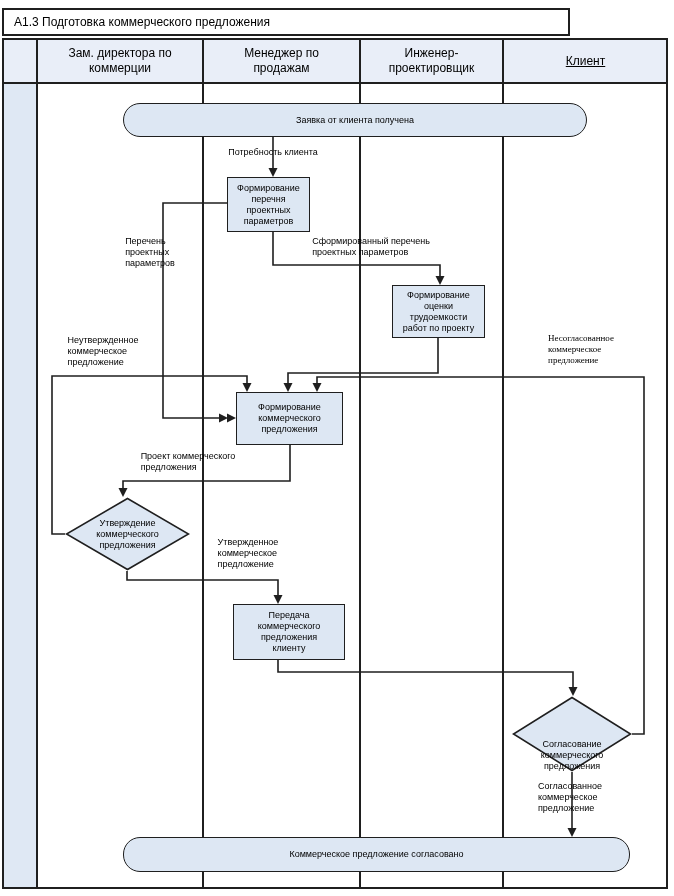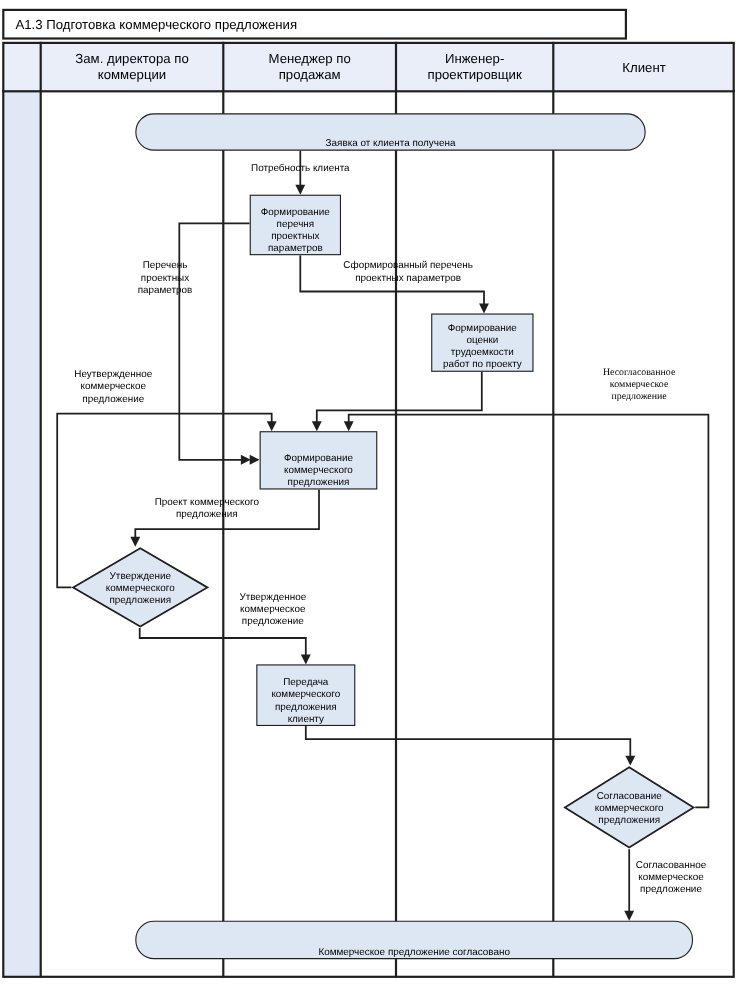--- a/index.html
+++ b/index.html
@@ -17,44 +17,44 @@
   .vline{top:38px;height:851px;width:2px;background:#1f1f1f;z-index:1;}
   .hline{left:2px;top:82px;width:666px;height:2px;background:#1f1f1f;z-index:1;}
   .lane-hdr{top:40px;height:42px;display:flex;align-items:center;justify-content:center;
     text-align:center;font-size:12px;line-height:15px;white-space:pre-line;z-index:1;}
   
   svg.overlay{position:absolute;left:0;top:0;width:674px;height:896px;z-index:2;pointer-events:none;}
   svg.overlay path.line{fill:none;stroke:#1f1f1f;stroke-width:1.6;}
   svg.overlay path.head{fill:#1f1f1f;stroke:none;}
   
   .node{z-index:3;border:1.6px solid #1f1f1f;background:#dde7f3;display:flex;
-    align-items:flex-end;justify-content:center;text-align:center;}
+    align-items:center;justify-content:center;text-align:center;}
   .node-text{white-space:pre-line;font-size:9px;line-height:11px;}
   .stadium{border-radius:17px;font-size:9px;}
   .diamond{z-index:3;background:transparent;display:flex;align-items:center;justify-content:center;text-align:center;}
   .diamond svg{position:absolute;left:0;top:0;}
   .diamond .node-text{position:relative;}
   
-  .lbl{z-index:4;transform:translateX(-50%);text-align:center;font-size:9px;line-height:11px;white-space:pre-line;}
+  .lbl{z-index:4;transform:translateX(-50%);text-align:left;font-size:9px;line-height:11px;white-space:pre-line;}
 </style>
 </head>
 <body>
 
 <div class="canvas">
 
   <div class="abs side-strip" style="background: rgb(223, 232, 244);"></div>
   <div class="abs header-bg" style="background: rgb(233, 238, 248);"></div>
 
   <div class="abs lane-hdr" style="left:37px;width:166px;"><span>Зам. директора по
 коммерции</span></div>
   <div class="abs lane-hdr" style="left:203px;width:157px;"><span>Менеджер по
 продажам</span></div>
   <div class="abs lane-hdr" style="left:360px;width:143px;"><span>Инженер-
 проектировщик</span></div>
-  <div class="abs lane-hdr" style="left:503px;width:165px;"><span>Клиент</span></div>
+  <div class="abs lane-hdr" style="left:503px;width:165px;text-decoration:underline;"><span>Клиент</span></div>
 
   <div class="abs vline" style="left:36px;"></div>
   <div class="abs vline" style="left:202px;"></div>
   <div class="abs vline" style="left:359px;"></div>
   <div class="abs vline" style="left:502px;"></div>
   <div class="abs hline"></div>
   <div class="abs table-frame"></div>
   <div class="abs title-bar">
     <span>А1.3 Подготовка коммерческого предложения</span>
   </div>
@@ -129,28 +129,28 @@
 
   <div class="abs diamond" style="left:65px;top:497px;width:125px;height:74px;">
     <svg width="125" height="74">
       <polygon points="62.5,1.5 123.5,37 62.5,72.5 1.5,37" fill="#dde7f3" stroke="#1f1f1f" stroke-width="1.6"></polygon>
     </svg>
     <span class="node-text">Утверждение
 коммерческого
 предложения</span>
   </div>
 
-  <div class="abs node fillable" style="left: 233px; top: 604px; width: 90px; height: 56px; background: rgb(221, 231, 243); border-color: rgb(31, 31, 31);">
+  <div class="abs node fillable" style="left: 233px; top: 604px; width: 112px; height: 56px; background: rgb(221, 231, 243); border-color: rgb(31, 31, 31);">
     <span class="node-text">Передача
 коммерческого
 предложения
 клиенту</span>
   </div>
 
-  <div class="abs diamond" style="left:512px;top:696px;width:120px;height:76px;">
+  <div class="abs diamond" style="left:512px;top:696px;width:120px;height:76px;align-items:flex-end;">
     <svg width="120" height="76">
       <polygon points="60,1.5 118.5,38 60,74.5 1.5,38" fill="#dde7f3" stroke="#1f1f1f" stroke-width="1.6"></polygon>
     </svg>
     <span class="node-text">Согласование
 коммерческого
 предложения</span>
   </div>
 
   <div class="abs node stadium fillable" style="left: 123px; top: 837px; width: 507px; height: 35px; background: rgb(221, 231, 243); border-color: rgb(31, 31, 31);">
     <span class="node-text">Коммерческое предложение согласовано</span>
@@ -166,17 +166,17 @@
 коммерческое
 предложение</div>
   <div class="abs lbl" style="left:581px;top:333px;font-family:Liberation Serif, serif;">Несогласованное
 коммерческое
 предложение</div>
   <div class="abs lbl" style="left:188px;top:451px;">Проект коммерческого
 предложения</div>
   <div class="abs lbl" style="left:248px;top:537px;">Утвержденное
 коммерческое
 предложение</div>
-  <div class="abs lbl" style="left:570px;top:781px;margin-left:40px;">Согласованное
+  <div class="abs lbl" style="left:570px;top:781px;">Согласованное
 коммерческое
 предложение</div>
 
 </div>
 
 </body></html>

